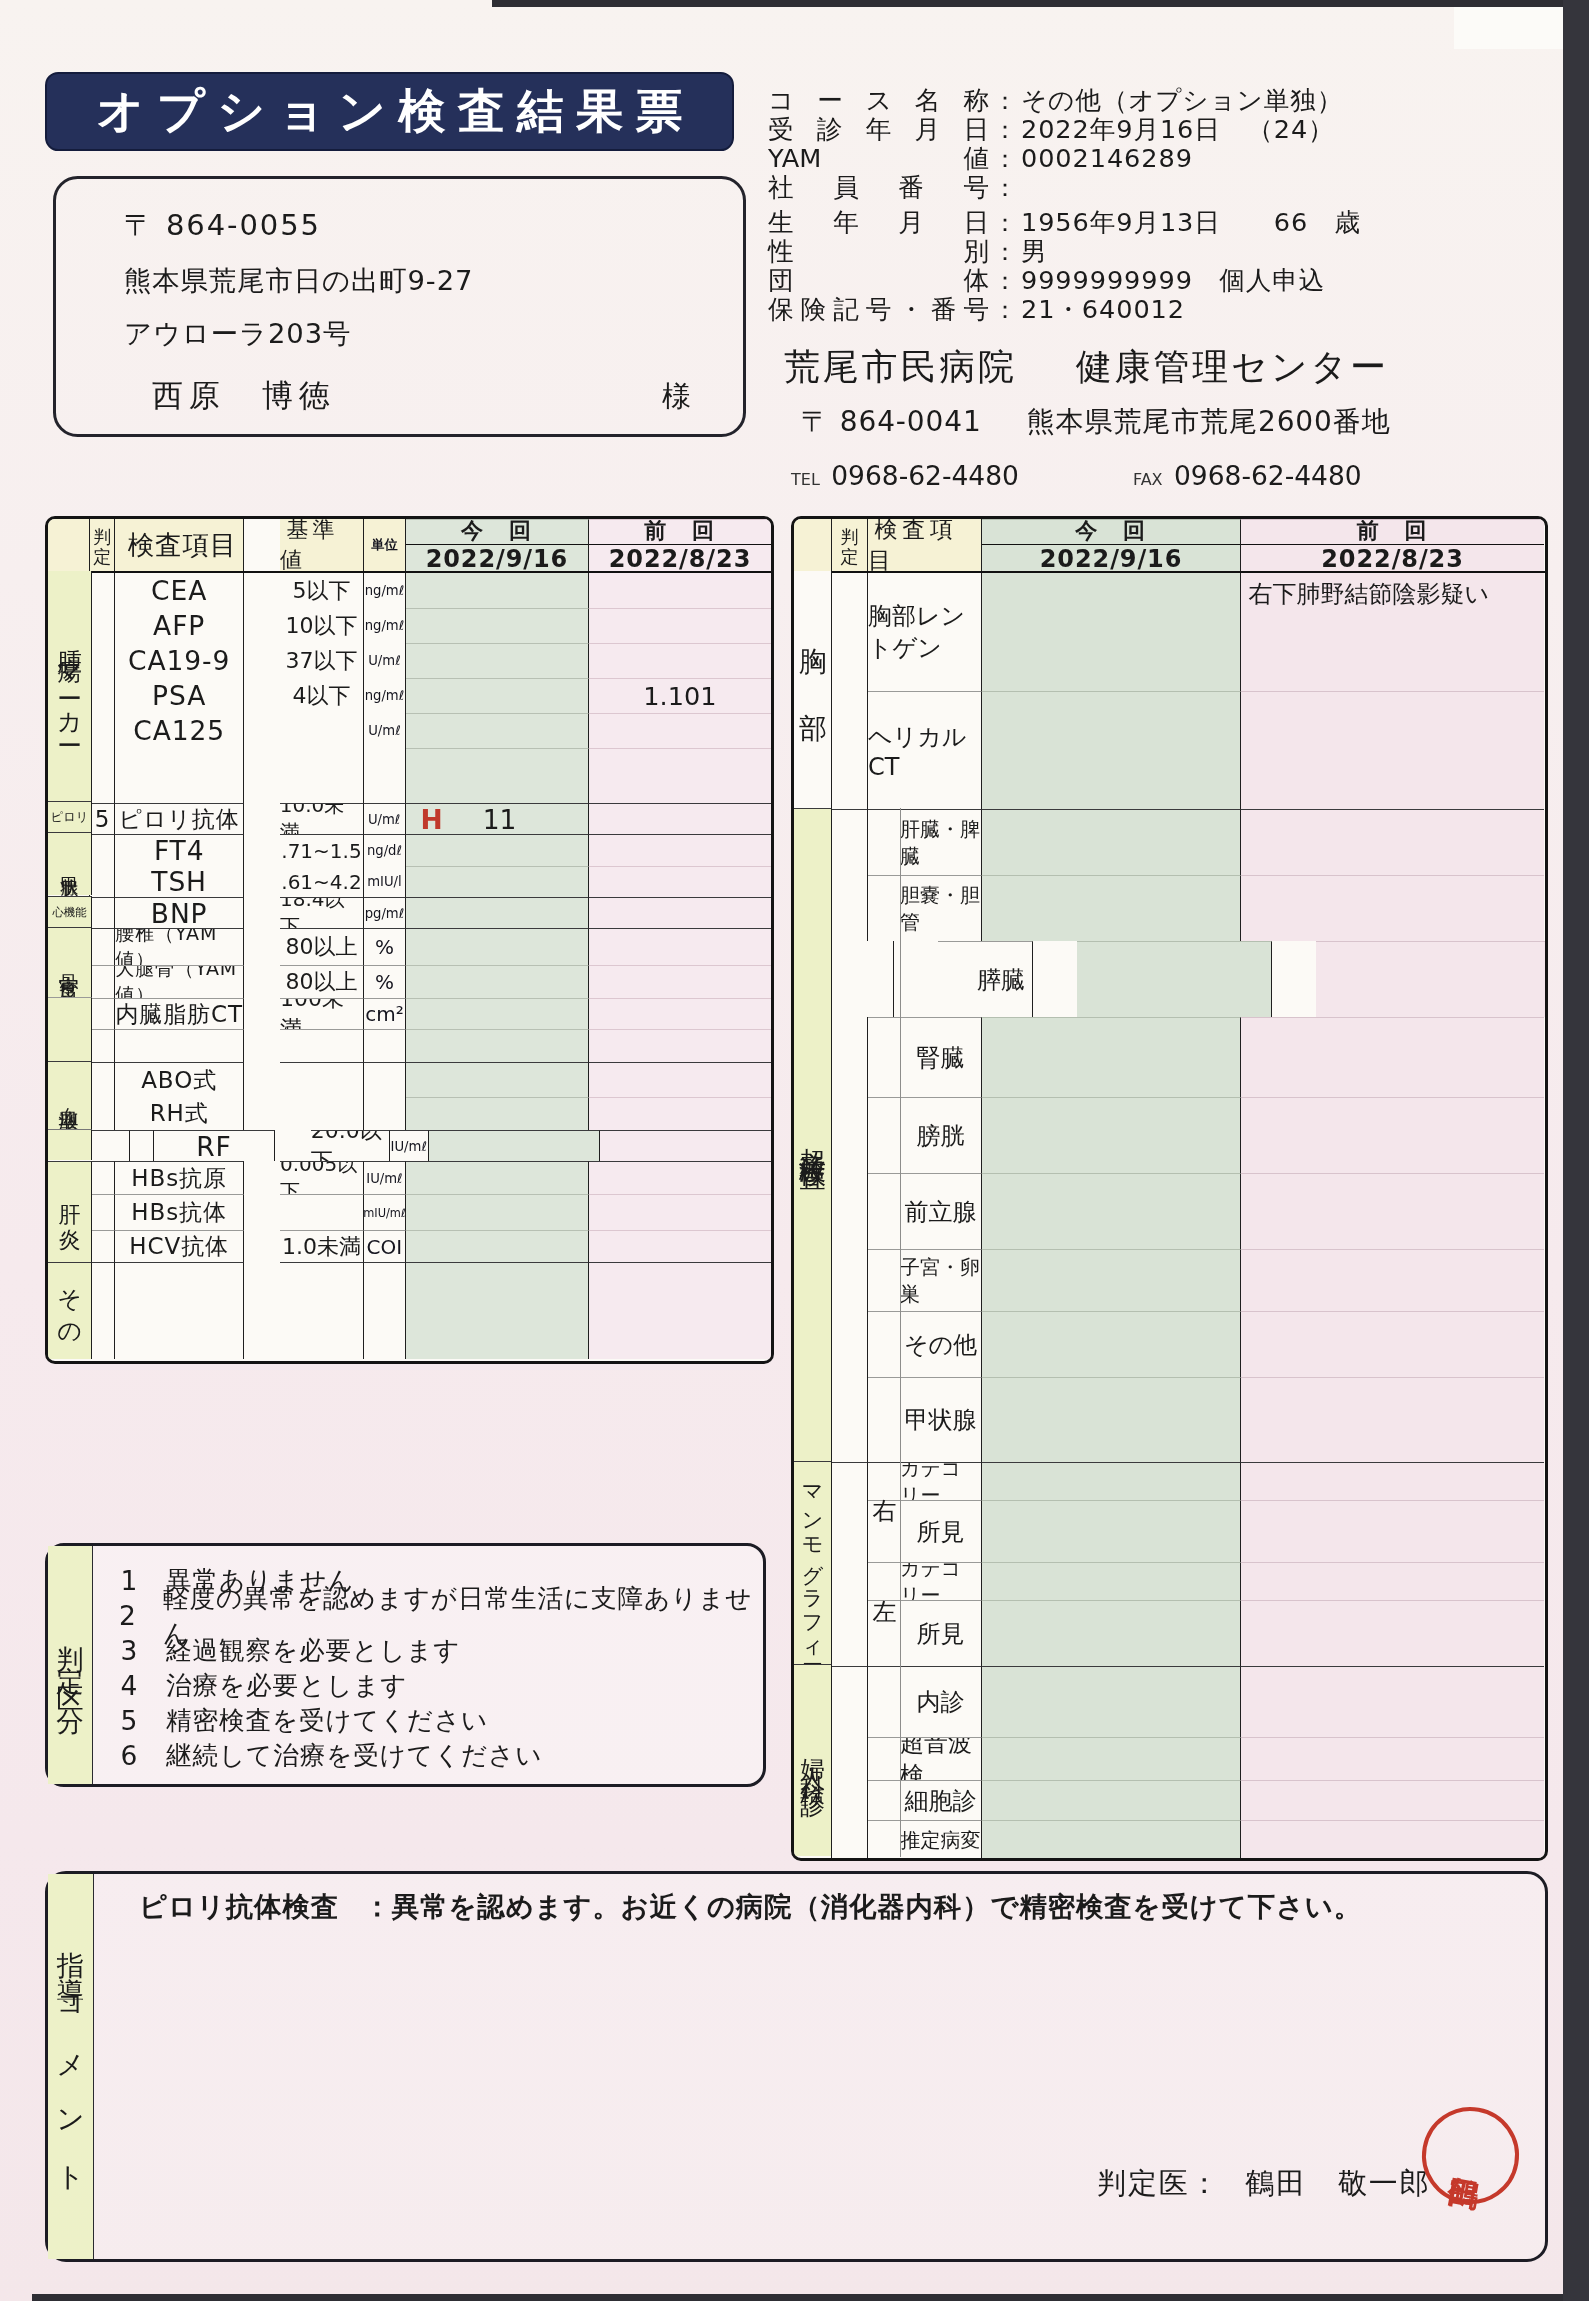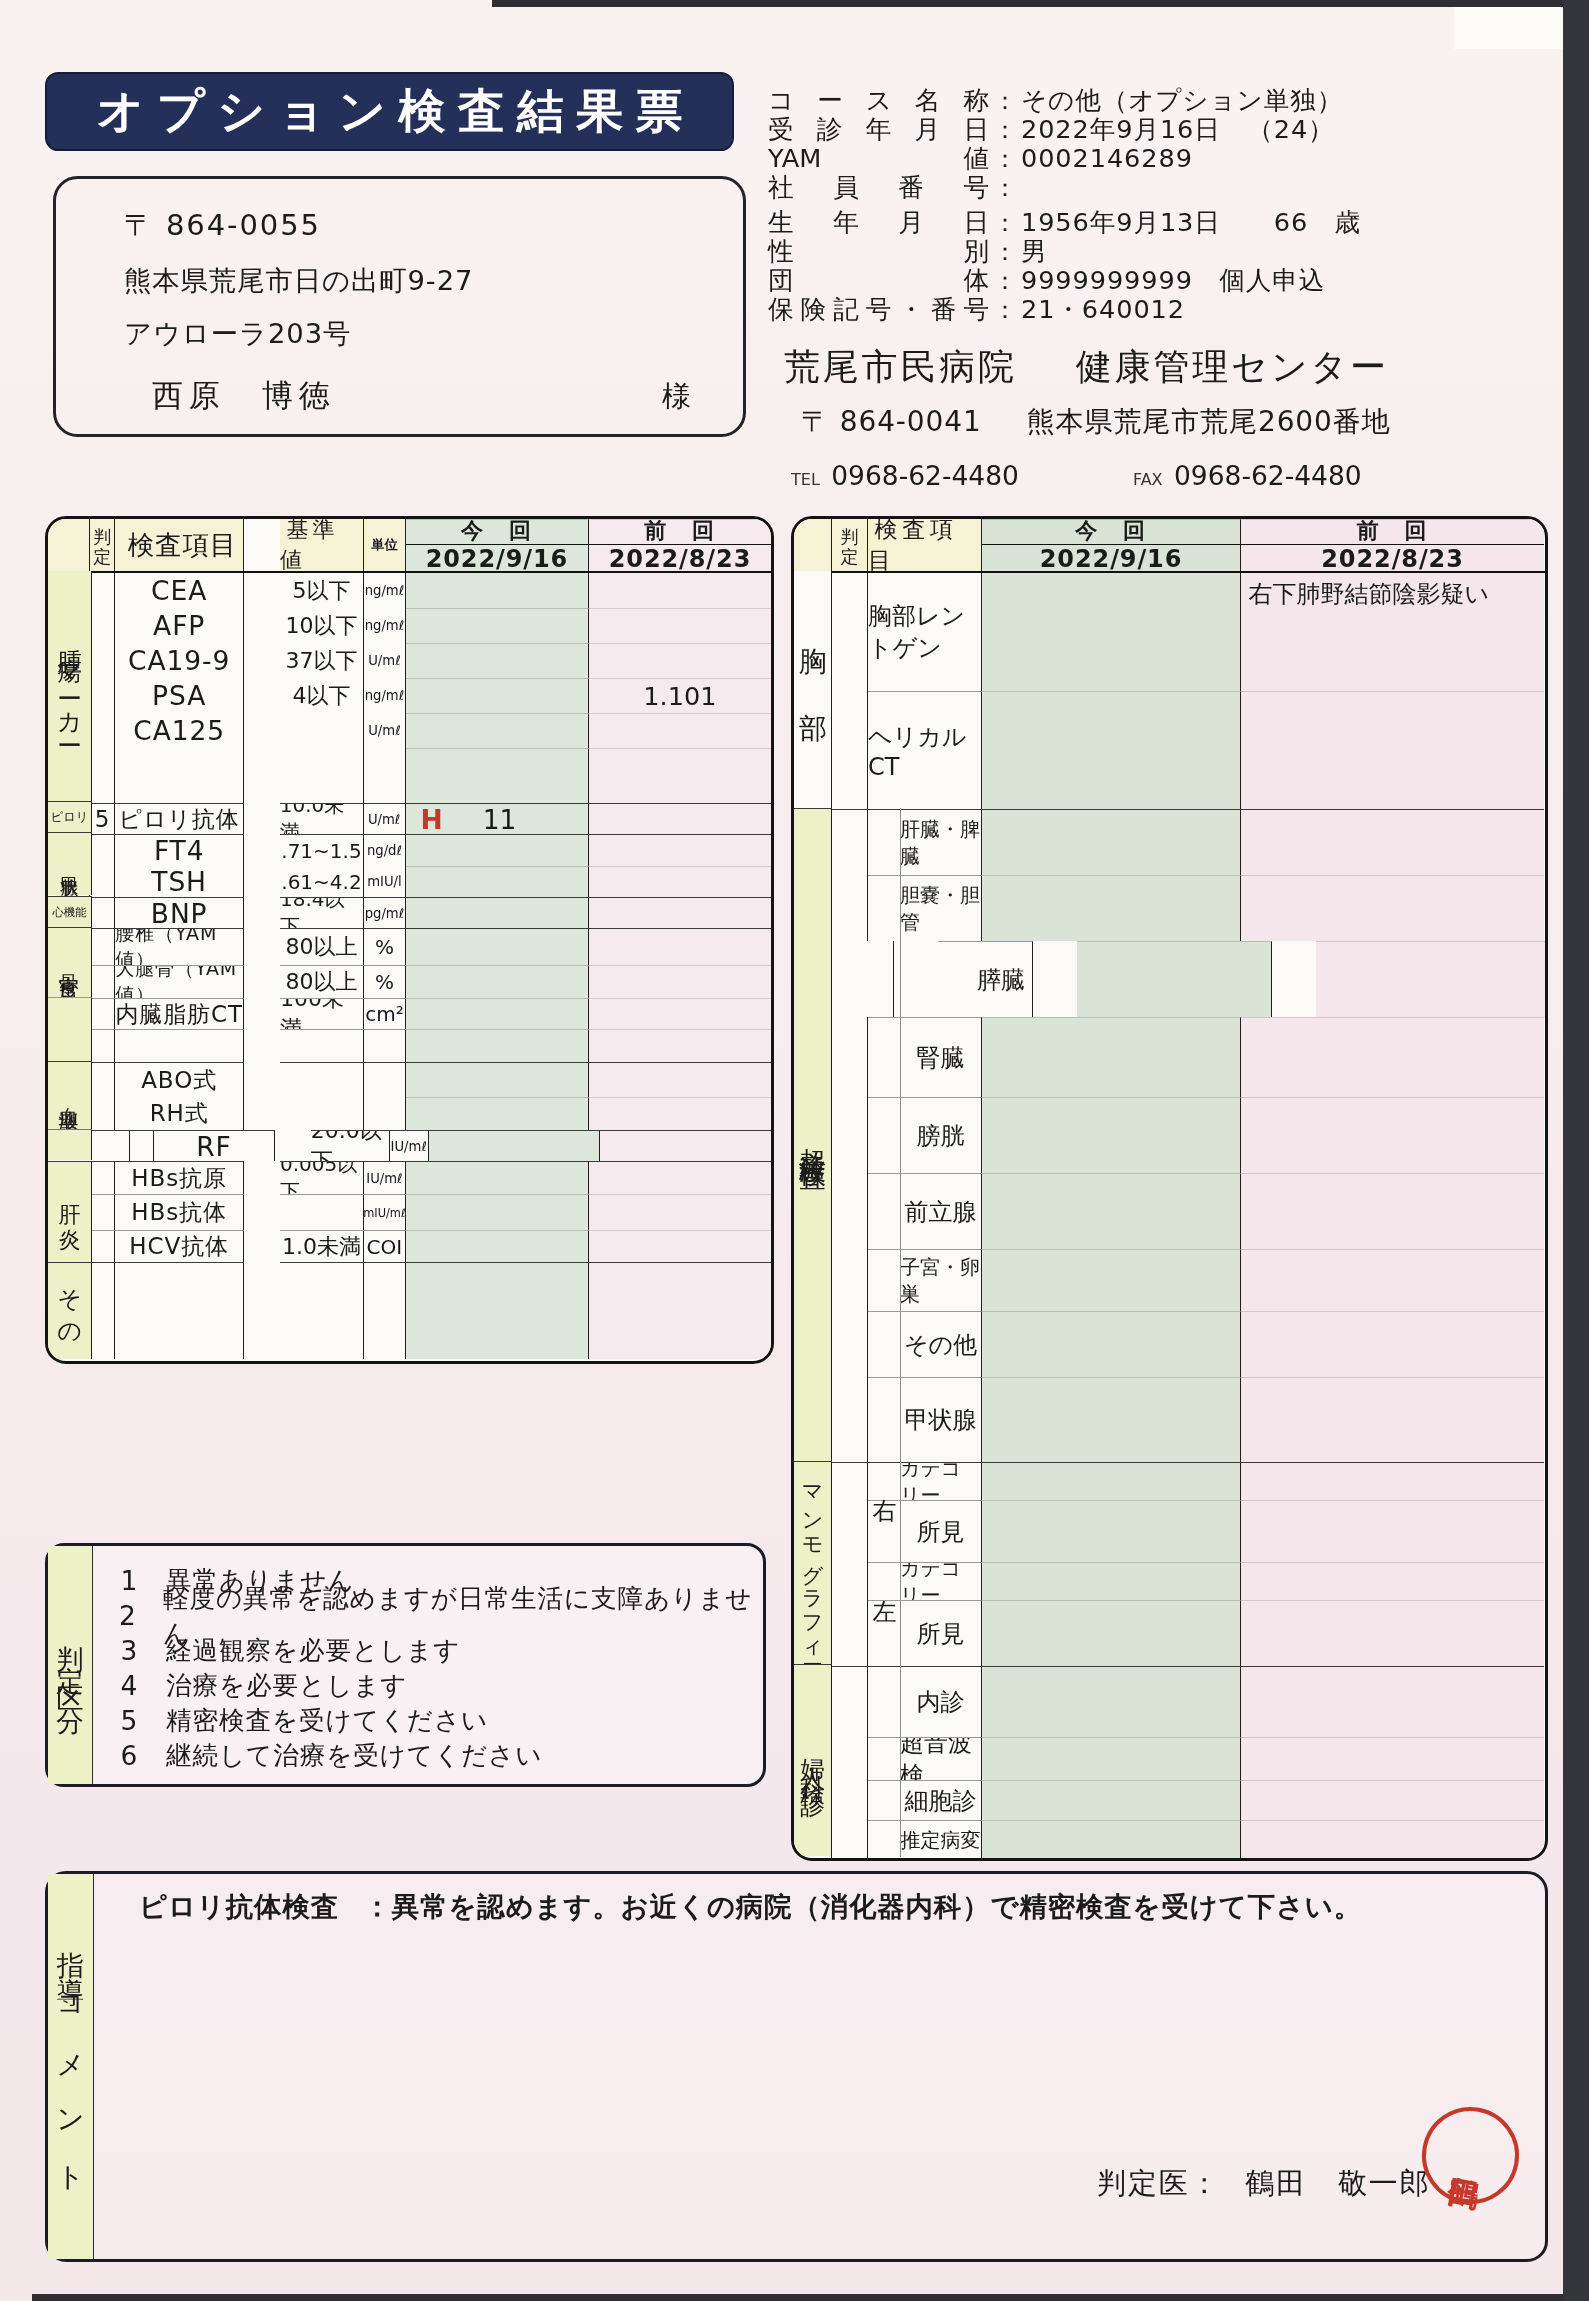--- a/index.html
+++ b/index.html
@@ -38,21 +38,21 @@
   .ivalue{font-size:25.6px;letter-spacing:0.9px;white-space:pre;}
 
   
   .clinic-name{left:784px;top:343px;font-size:36px;letter-spacing:2.8px;display:flex;gap:59px;}
   .clinic-addr{left:801px;top:403px;font-size:28px;display:flex;gap:45px;letter-spacing:0.9px;}
   .clinic-tel{left:791px;top:460px;font-size:26.5px;display:flex;align-items:baseline;}
   .tl{font-size:16px;margin-right:11.4px;color:#333;}
   .tel-gap{width:114px;}
 
   
-  .otable{border:3.8px solid #141414;border-radius:21px;background:#fcfaf6;overflow:hidden;}
+  .otable{border:3.8px solid #141414;border-radius:10px;background:#fcfaf6;overflow:hidden;}
   .trow{display:flex;}
   .c{box-sizing:border-box;border-right:1.9px solid #1f1f1f;display:flex;align-items:center;justify-content:center;overflow:hidden;}
   .c:last-child{border-right:none;}
   .thead{display:flex;border-bottom:2.8px solid #111;}
   .hcell{background:#f6f2d5;}
   .jud-h{font-size:18px;line-height:20px;text-align:center;word-break:break-all;padding:4.7px 1.9px 0 1.9px;display:block;}
   .ih{font-size:24px;letter-spacing:6.6px;text-indent:6.6px;}
   .uh{font-size:16px;font-weight:bold;}
   .split{flex-direction:column;padding:0;align-items:stretch;}
   .sp-t{height:26.5px;border-bottom:1.9px solid #111;font-size:22px;font-weight:600;display:flex;align-items:center;justify-content:center;letter-spacing:1.9px;}

